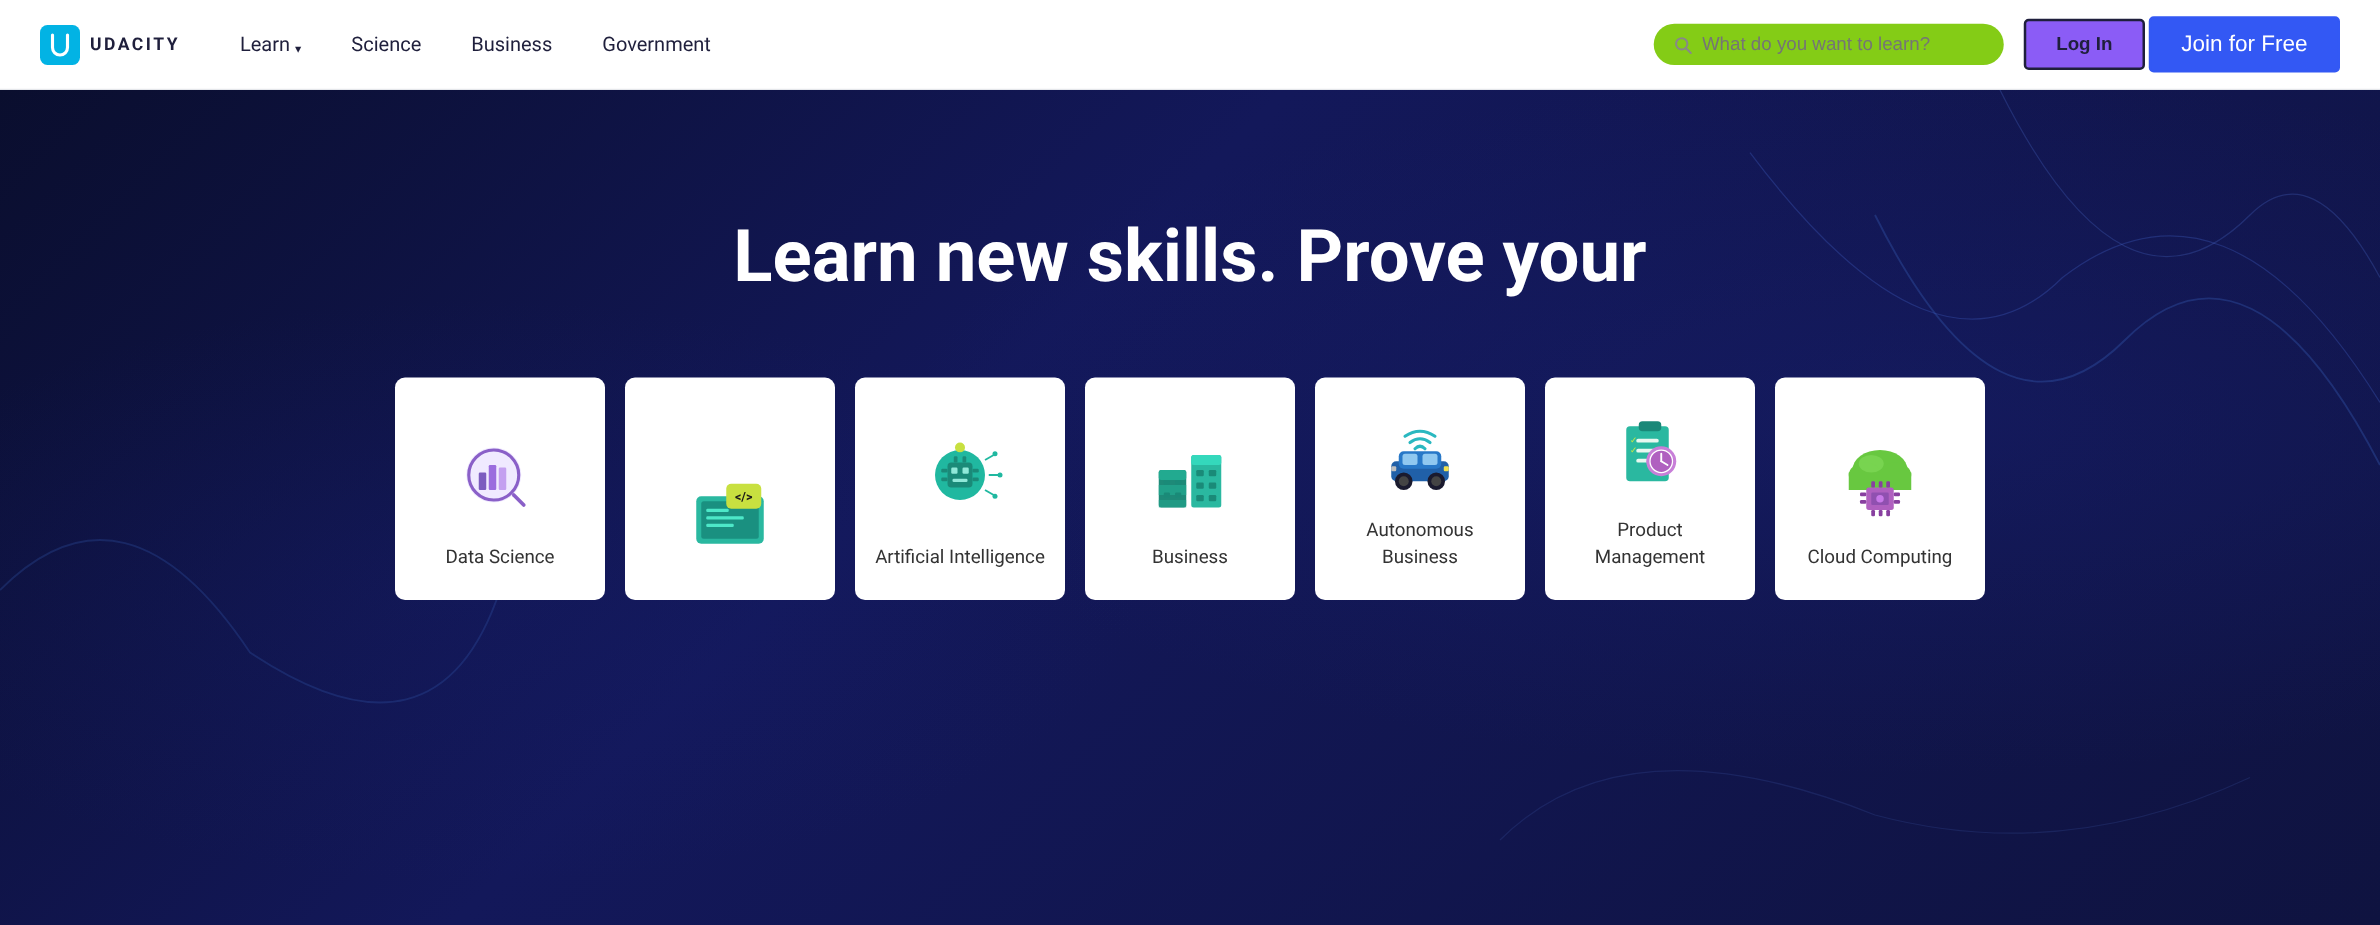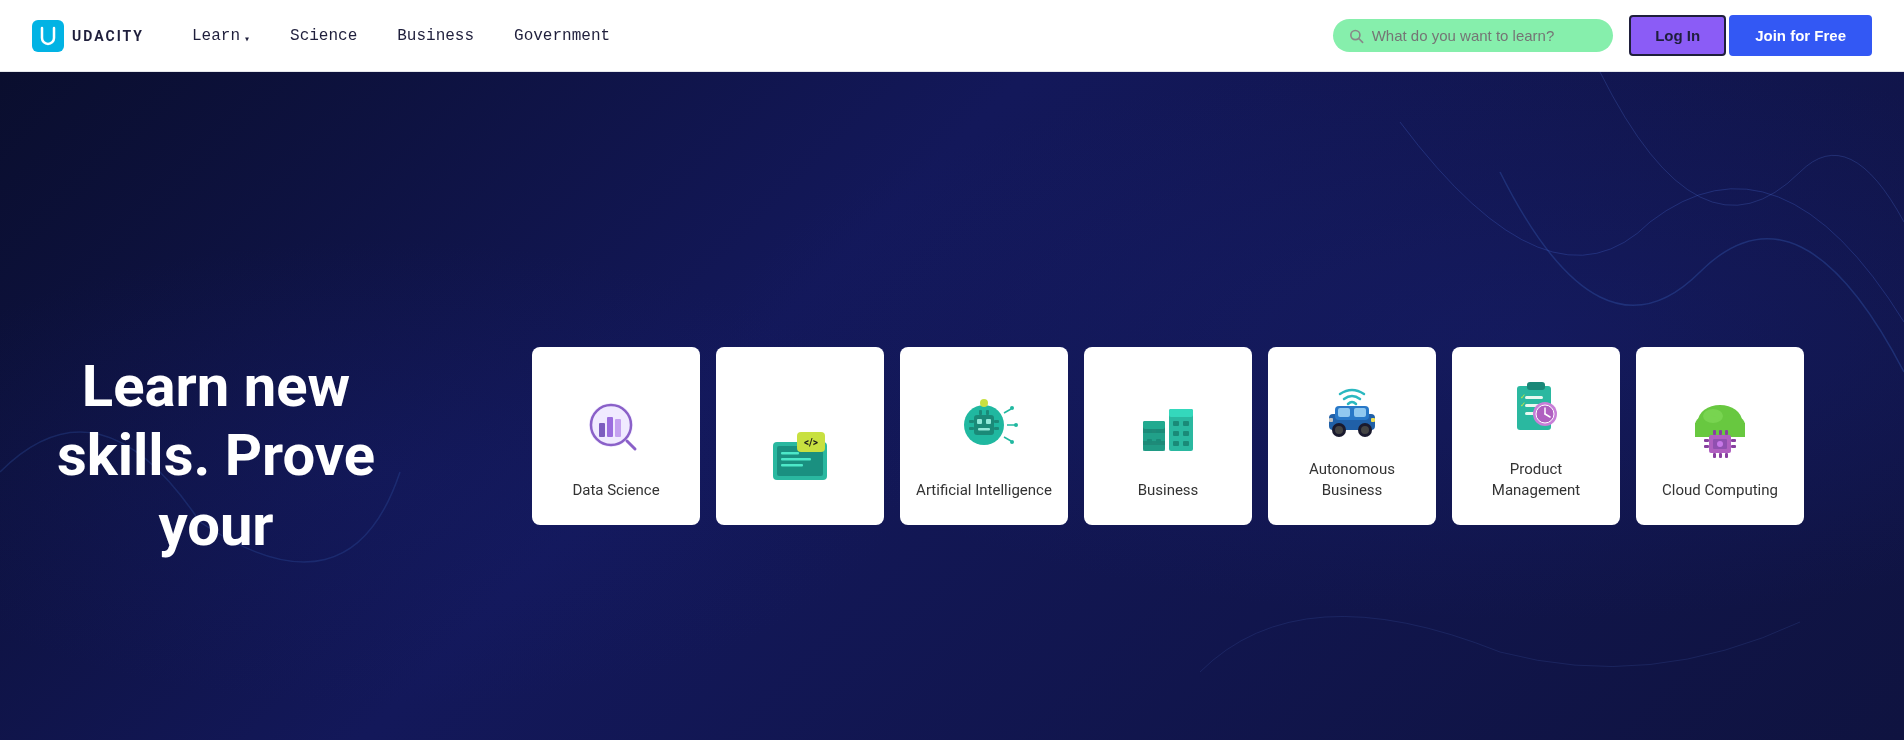--- a/index.html
+++ b/index.html
@@ -41,30 +41,29 @@
     }
     .nav-link {
       padding: 8px 16px;
       font-size: 16px;
       color: #1f1f3c;
       text-decoration: none;
       cursor: pointer;
       display: flex;
       align-items: flex-end;
       gap: 4px;
-      font-family: Liberation Mono, monospace;
     }
     .chevron-icon {
       font-size: 10px;
       color: #1f1f3c;
     }
     .search-area {
       display: flex;
       align-items: center;
-      background: #86efac;
+      background: #84cc16;
       border-radius: 24px;
       padding: 8px 16px;
       gap: 8px;
       min-width: 280px;
       margin-right: 16px;
     }
     .search-input {
       border: none;
       background: transparent;
       font-size: 15px;
@@ -85,33 +84,33 @@
       font-weight: 600;
       border-radius: 4px;
       cursor: pointer;
       margin-right: 3px;
     }
     .btn-join {
       padding: 10px 24px;
       border: 2px solid #3358f4;
       background: #3358f4;
       color: #fff;
-      font-size: 15px;
-      font-weight: 700;
+      font-size: 18px;
+      font-weight: 400;
       border-radius: 4px;
       cursor: pointer;
     }
 
     
     .hero {
       position: relative;
       background: #0f1340;
       min-height: 668px;
       display: flex;
-      flex-direction: row;
+      flex-direction: column;
       align-items: center;
       overflow: hidden;
     }
     .hero-bg {
       position: absolute;
       inset: 0;
       background:
         radial-gradient(ellipse 60% 60% at 80% 40%, #1a237e55 0%, transparent 70%),
         radial-gradient(ellipse 40% 50% at 20% 60%, #1a237e33 0%, transparent 70%),
         linear-gradient(135deg, #0a0e2e 0%, #13185a 40%, #0f1340 100%);

